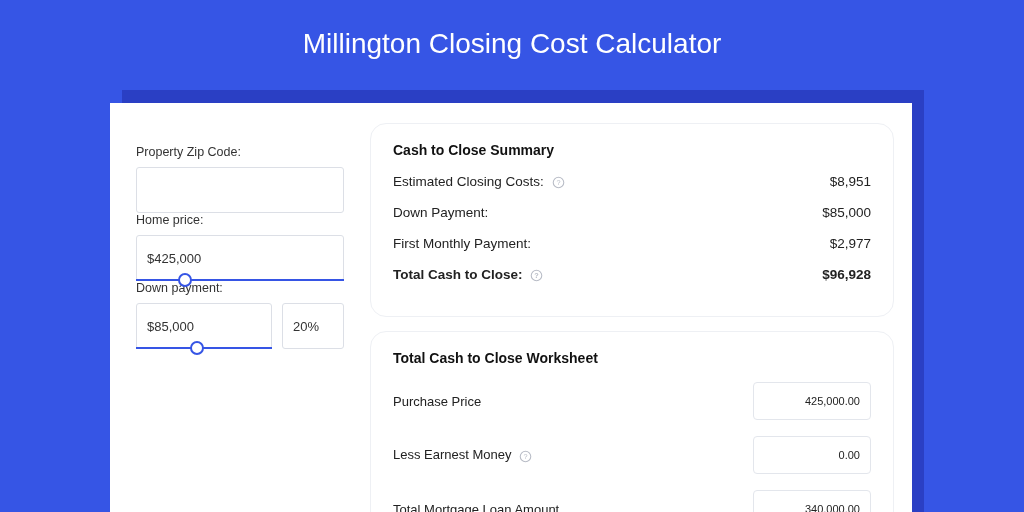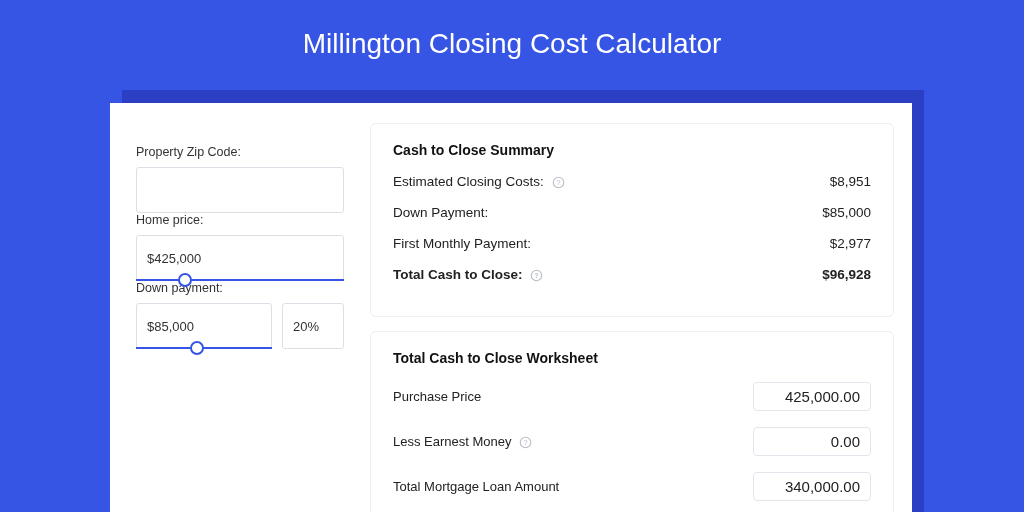--- a/index.html
+++ b/index.html
@@ -13,27 +13,27 @@
   .field-label { font-size: 12.5px; color: #333; margin-bottom: 8px; display: block; }
   .field-group { }
   .text-input { width: 100%; height: 46px; border: 1px solid #dcdfe6; border-radius: 3px; background: #fff; padding: 0 10px; font-size: 13px; color: #333; }
   .row-inputs { display: flex; gap: 10px; }
   .row-inputs .text-input:first-child { flex: 1; }
   .pct-input { width: 62px; }
   .slider-wrap { position: relative; margin-top: -2px; }
   .slider-track { height: 2px; background: #3655e5; }
   .slider-thumb { position: absolute; top: -6px; width: 14px; height: 14px; border-radius: 50%; background: #fff; border: 2px solid #3655e5; cursor: pointer; }
   .link { color: #3655e5; text-decoration: none; cursor: pointer; }
-  .panel { background: #fff; border: 1px solid #eef0f4; border-radius: 6px; padding: 18px 22px; margin-bottom: 14px; }
+  .panel { background: #fff; border: 1px solid #eef0f4; border-radius: 16px; padding: 18px 22px; margin-bottom: 14px; }
   .panel-title { font-size: 14px; font-weight: 700; color: #111; margin-bottom: 16px; }
   .sum-row { display: flex; justify-content: space-between; align-items: center; font-size: 13.5px; color: #222; margin-bottom: 16px; }
   .sum-row:last-child { margin-bottom: 16px; font-weight: 700; }
   .help-icon { display: inline-flex; vertical-align: middle; margin-left: 4px; }
   .ws-row { display: flex; justify-content: space-between; align-items: center; font-size: 13px; color: #222; margin-bottom: 16px; }
-  .ws-input { width: 118px; height: 29px; border: 1px solid #e3e6ec; border-radius: 4px; text-align: right; padding: 0 10px; font-size: 15px; color: #222; background: #fff; }
+  .ws-input { width: 118px; height: 38px; border: 1px solid #e3e6ec; border-radius: 4px; text-align: right; padding: 0 10px; font-size: 11px; color: #222; background: #fff; }
   svg.help { width: 13px; height: 13px; }
 </style>
 </head>
 <body>
 
 <h1 class="page-title">Millington Closing Cost Calculator</h1>
 
 <div class="card-shadow"></div>
 
 <div class="card">

